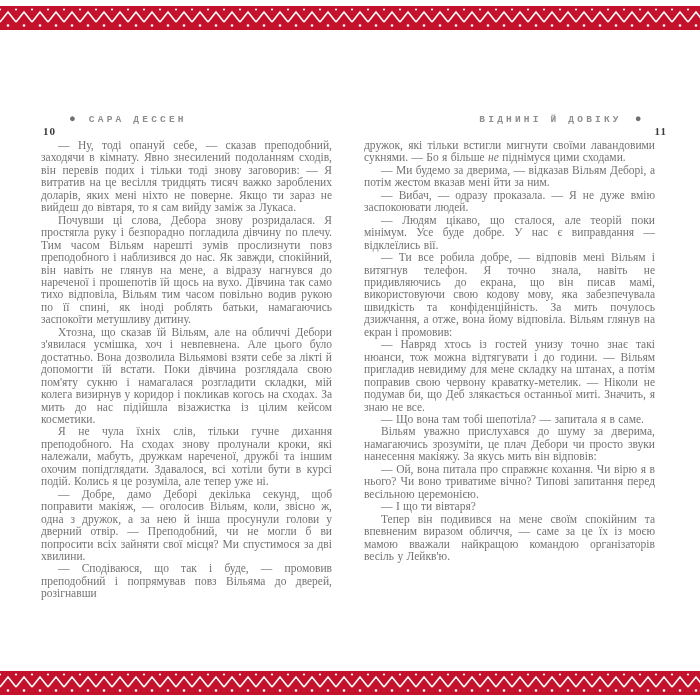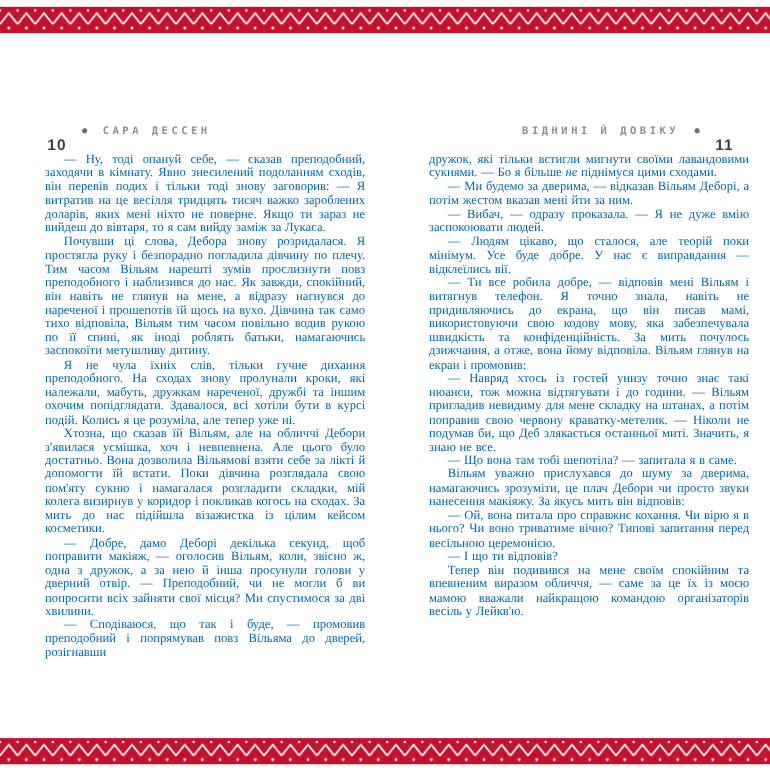--- a/index.html
+++ b/index.html
@@ -25,48 +25,49 @@
     top: 111px;
     height: 16px;
     display: flex;
     align-items: center;
     font-family: "DejaVu Sans Mono", monospace;
     white-space: nowrap;
   }
   .running-header.left  { left: 43px; }
   .running-header.right { right: 33px; justify-content: flex-end; }
   .pnum {
-    font-family: Liberation Sans, sans-serif;
-    font-size: 14px;
+    font-family: Liberation Serif, serif;
+    font-size: 11px;
     font-weight: bold;
     color: #3d3d3d;
     letter-spacing: 1px;
     margin-top: 24px;
   }
   .bullet {
     font-size: 8px;
     color: #6f6f6f;
     margin: 0 14px;
     line-height: 1;
   }
   .rtitle {
     font-size: 9.5px;
     letter-spacing: 3.2px;
     color: #8e8e8e;
     font-weight: bold;
+    font-family: Liberation Mono, monospace;
   }
 
   .col {
     position: absolute;
     top: 139px;
     width: 291px;
-    color: #0369a1;
+    color: #737373;
   }
   .col.left  { left: 41px; }
-  .col.right { left: 390px; }
+  .col.right { left: 364px; }
   .col p {
     margin: 0;
     font-size: 11.5px;
     line-height: 12.45px;
     text-align: justify;
     text-indent: 17px;
     word-spacing: 0.5px;
   }
   .col p.no-indent { text-indent: 0; }
 </style>
@@ -96,37 +97,37 @@
 
   <div class="running-header right">
     <span class="rtitle">ВІДНИНІ Й ДОВІКУ</span>
     <span class="bullet">●</span>
     <span class="pnum">11</span>
   </div>
 
   <div class="col left">
       <p>— Ну, тоді опануй себе, — сказав преподобний, заходячи в кімнату. Явно знесилений подоланням сходів, він перевів подих і тільки тоді знову заговорив: — Я витратив на це весілля тридцять тисяч важко зароблених доларів, яких мені ніхто не поверне. Якщо ти зараз не вийдеш до вівтаря, то я сам вийду заміж за Лукаса.</p>
       <p>Почувши ці слова, Дебора знову розридалася. Я простягла руку і безпорадно погладила дівчину по плечу. Тим часом Вільям нарешті зумів прослизнути повз преподобного і наблизився до нас. Як завжди, спокійний, він навіть не глянув на мене, а відразу нагнувся до нареченої і прошепотів їй щось на вухо. Дівчина так само тихо відповіла, Вільям тим часом повільно водив рукою по її спині, як іноді роблять батьки, намагаючись заспокоїти метушливу дитину.</p>
+      <p>Хтозна, що сказав їй Вільям, але на обличчі Дебори з'явилася усмішка, хоч і невпевнена. Але цього було достатньо. Вона дозволила Вільямові взяти себе за лікті й допомогти їй встати. Поки дівчина розглядала свою пом'яту сукню і намагалася розгладити складки, мій колега визирнув у коридор і покликав когось на сходах. За мить до нас підійшла візажистка із цілим кейсом косметики.</p>
       <p>Я не чула їхніх слів, тільки гучне дихання преподобного. На сходах знову пролунали кроки, які належали, мабуть, дружкам нареченої, дружбі та іншим охочим попідглядати. Здавалося, всі хотіли бути в курсі подій. Колись я це розуміла, але тепер уже ні.</p>
-      <p>Хтозна, що сказав їй Вільям, але на обличчі Дебори з'явилася усмішка, хоч і невпевнена. Але цього було достатньо. Вона дозволила Вільямові взяти себе за лікті й допомогти їй встати. Поки дівчина розглядала свою пом'яту сукню і намагалася розгладити складки, мій колега визирнув у коридор і покликав когось на сходах. За мить до нас підійшла візажистка із цілим кейсом косметики.</p>
       <p>— Добре, дамо Деборі декілька секунд, щоб поправити макіяж, — оголосив Вільям, коли, звісно ж, одна з дружок, а за нею й інша просунули голови у дверний отвір. — Преподобний, чи не могли б ви попросити всіх зайняти свої місця? Ми спустимося за дві хвилини.</p>
       <p>— Сподіваюся, що так і буде, — промовив преподобний і попрямував повз Вільяма до дверей, розігнавши</p>
     </div>
 
   <div class="col right">
       <p class="no-indent">дружок, які тільки встигли мигнути своїми лавандовими сукнями. — Бо я більше <i>не</i> піднімуся цими сходами.</p>
       <p>— Ми будемо за дверима, — відказав Вільям Деборі, а потім жестом вказав мені йти за ним.</p>
       <p>— Вибач, — одразу проказала. — Я не дуже вмію заспокоювати людей.</p>
       <p>— Людям цікаво, що сталося, але теорій поки мінімум. Усе буде добре. У нас є виправдання — відклеїлись вії.</p>
       <p>— Ти все робила добре, — відповів мені Вільям і витягнув телефон. Я точно знала, навіть не придивляючись до екрана, що він писав мамі, використовуючи свою кодову мову, яка забезпечувала швидкість та конфіденційність. За мить почулось дзижчання, а отже, вона йому відповіла. Вільям глянув на екран і промовив:</p>
       <p>— Навряд хтось із гостей унизу точно знає такі нюанси, тож можна відтягувати і до години. — Вільям пригладив невидиму для мене складку на штанах, а потім поправив свою червону краватку-метелик. — Ніколи не подумав би, що Деб злякається останньої миті. Значить, я знаю не все.</p>
       <p>— Що вона там тобі шепотіла? — запитала я в саме.</p>
       <p>Вільям уважно прислухався до шуму за дверима, намагаючись зрозуміти, це плач Дебори чи просто звуки нанесення макіяжу. За якусь мить він відповів:</p>
       <p>— Ой, вона питала про справжнє кохання. Чи вірю я в нього? Чи воно триватиме вічно? Типові запитання перед весільною церемонією.</p>
-      <p>— І що ти відповів?</p>
+      <p>— І що ти вівтаря?</p>
       <p>Тепер він подивився на мене своїм спокійним та впевненим виразом обличчя, — саме за це їх із моєю мамою вважали найкращою командою організаторів весіль у Лейкв'ю.</p>
     </div>
 
   <svg class="band bottom" viewBox="0 0 700 24" preserveAspectRatio="none" xmlns="http://www.w3.org/2000/svg">
     <defs>
       <pattern id="zz2" width="16" height="24" patternUnits="userSpaceOnUse">
         <rect width="16" height="24" fill="#c5122c"></rect>
         <path d="M0 16 L8 6 L16 16" fill="none" stroke="#ffffff" stroke-width="1.6"></path>
         <circle cx="8" cy="19.5" r="1.3" fill="#ffffff"></circle>
         <circle cx="0" cy="3.5" r="1.1" fill="#ffffff"></circle>

